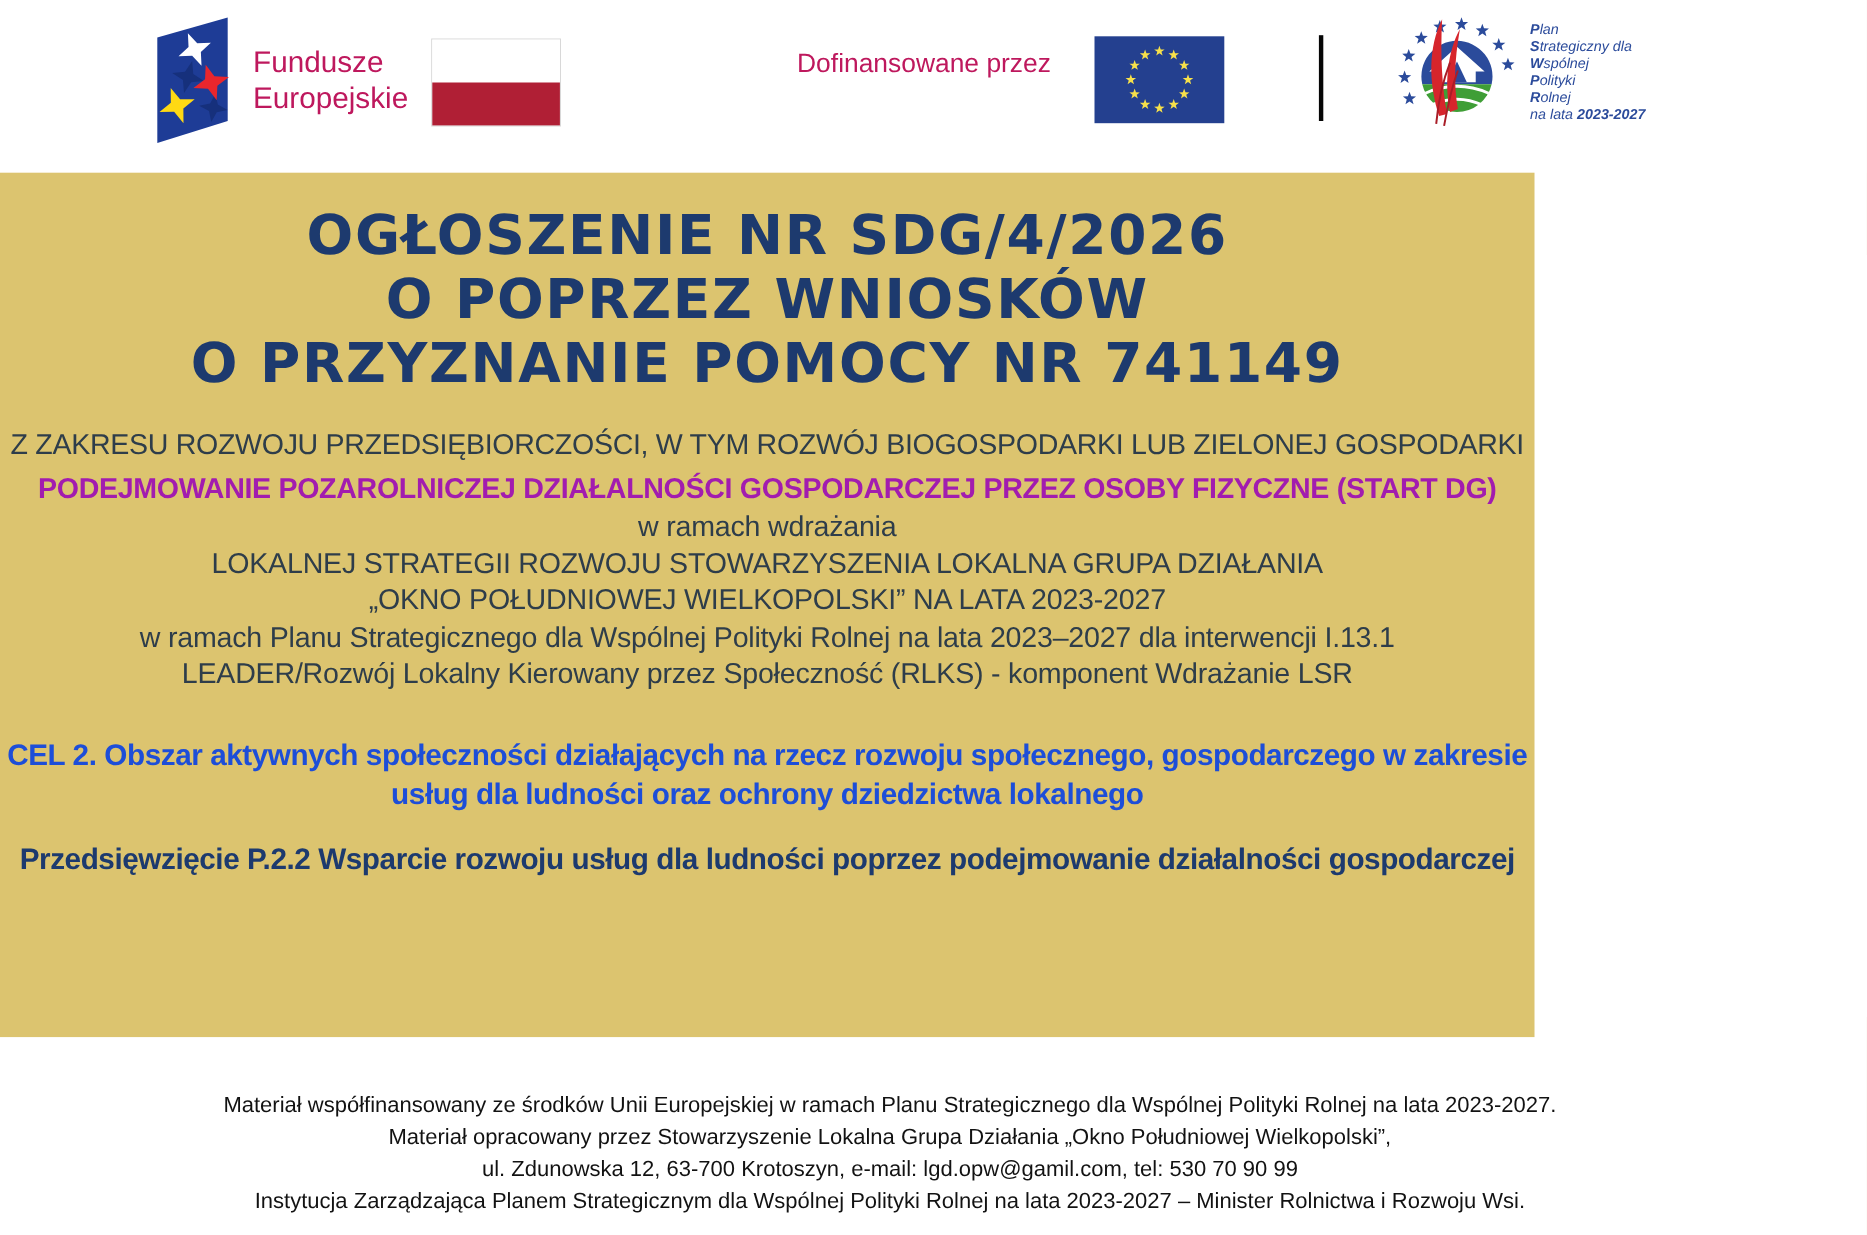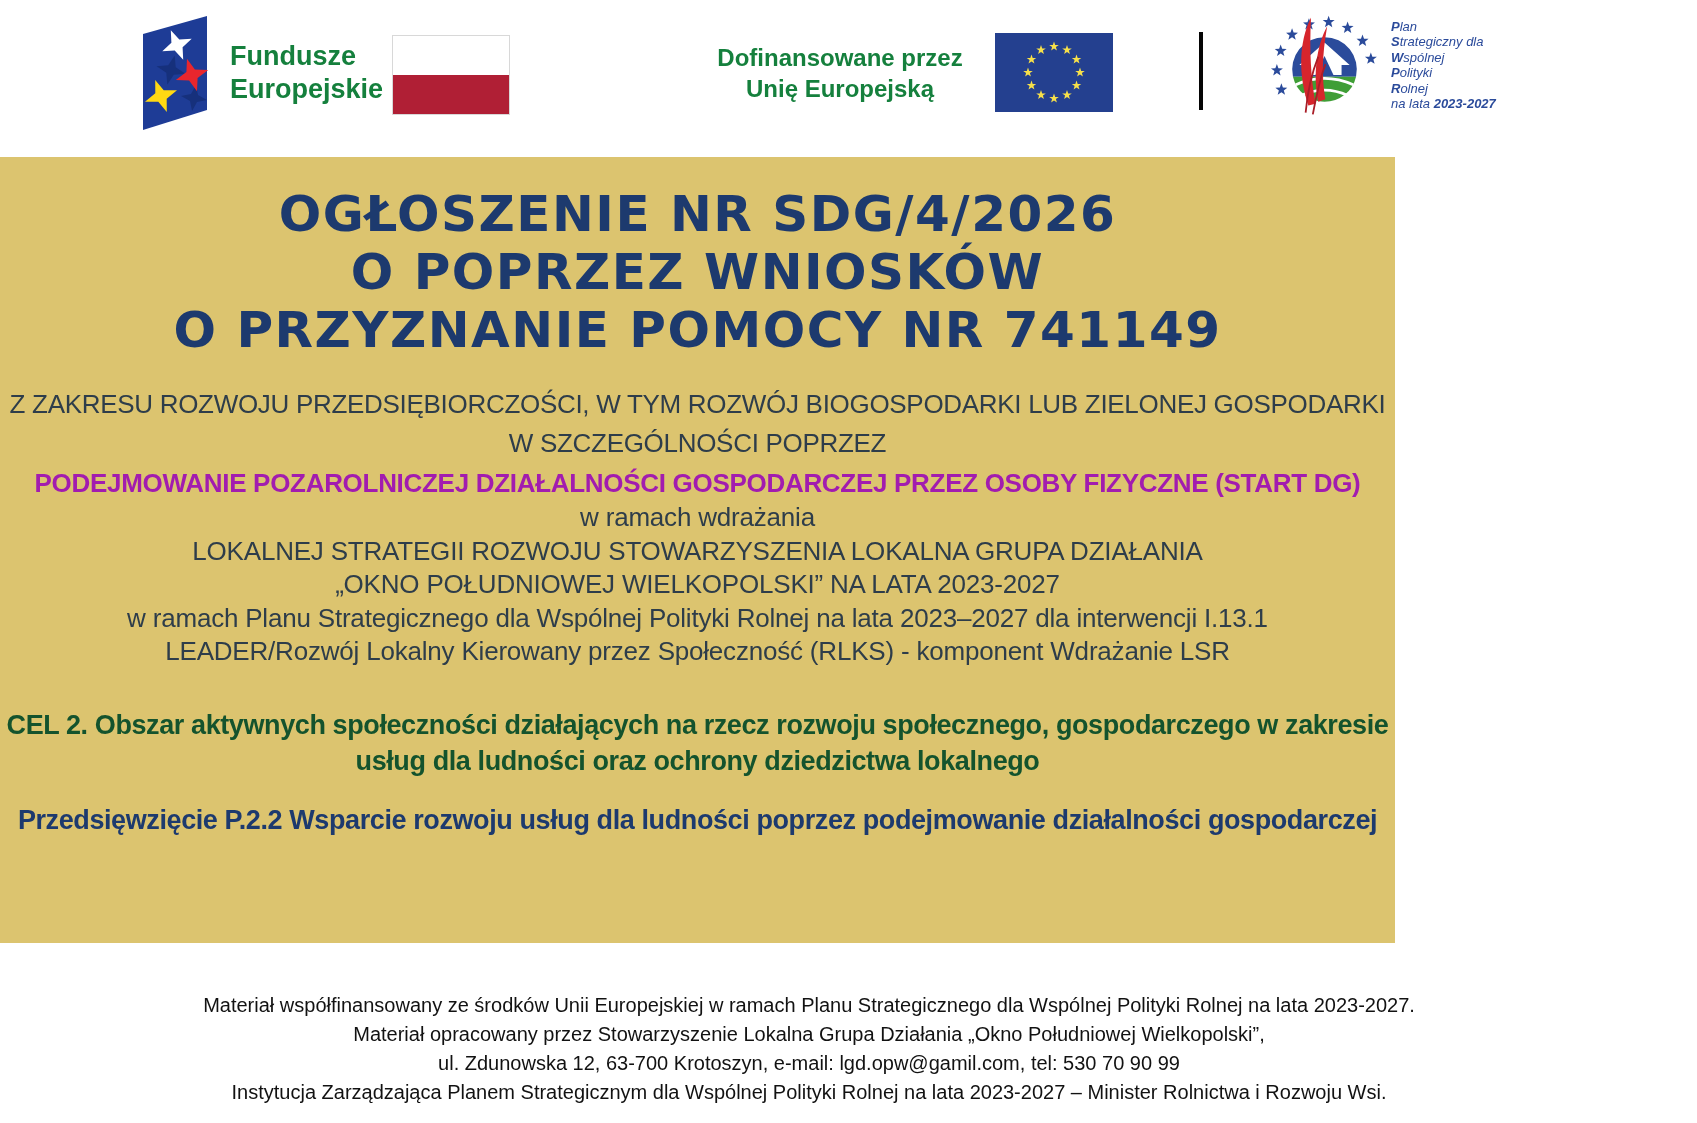--- a/index.html
+++ b/index.html
@@ -2,36 +2,36 @@
 <html><head>
 <meta charset="utf-8">
 <style>
   * { margin:0; padding:0; box-sizing:border-box; }
   html,body { width:1697px; height:1123px; background:#fff; font-family:"Liberation Sans",sans-serif; overflow:hidden; }
   .stage { position:relative; width:1697px; height:1123px; background:#fff; }
 
   
   .header { position:absolute; top:0; left:0; width:1697px; height:157px; background:#fff; }
   .hdr-abs { position:absolute; }
-  .logo-text { color:#15803d; font-weight:700; font-size:27px; line-height:33px; }
+  .logo-text { color:#be185d; font-weight:400; font-size:27px; line-height:33px; }
   .eu-text { text-align:center; font-size:24px; line-height:31px; }
   .divider { position:absolute; left:1199px; top:32px; width:4px; height:78px; background:#050505; }
   .pswpr-text { color:#2b4b9b; font-size:13px; line-height:15.5px; font-weight:400;font-style:italic; }
   .pswpr-text b { font-weight:700; }
   .pl-flag { width:118px; height:80px; border:1px solid #d8d8d8; }
   .pl-flag .w { width:100%; height:50%; background:#fff; }
   .pl-flag .r { width:100%; height:50%; background:#b01f35; }
 
   
   .band { position:absolute; top:157px; left:0; width:1395px; height:786px; background:#dcc46f; text-align:center; color:#2e3d4a; }
   .title { margin-top:28px; color:#1d3a6e; font-weight:800; font-size:50px; line-height:58px; letter-spacing:1.5px; font-family:"DejaVu Sans","Liberation Sans",sans-serif; }
   .scope { margin-top:26px; font-size:26px; line-height:39px; letter-spacing:-0.3px; }
   .measure { margin-top:2px; font-size:26px; line-height:36px; font-weight:700; color:#a21caf; letter-spacing:-0.3px; }
   .mid { font-size:26px; line-height:33.5px; letter-spacing:-0.2px; }
-  .goal { margin:38px auto 0 auto; max-width:1500px; font-size:27px; line-height:36px; font-weight:700; color:#14532d; letter-spacing:-0.4px; }
+  .goal { margin:38px auto 0 auto; max-width:1500px; font-size:27px; line-height:36px; font-weight:700; color:#1d4ed8; letter-spacing:-0.4px; }
   .project { margin-top:24px; font-size:27px; line-height:34px; font-weight:700; color:#1d3a6e; letter-spacing:-0.4px; }
 
   
   .footer { position:absolute; top:943px; left:0; width:1618px; height:180px; background:#fff; text-align:center; color:#121212; padding-top:48px; }
   .footer div { font-size:20px; line-height:29px; }
 
   svg { overflow:visible; display:block; }
 </style>
 </head>
 <body>
@@ -57,21 +57,20 @@
       <div>Europejskie</div>
     </div>
 
     <div class="hdr-abs pl-flag" style="left:392px; top:35px;">
       <div class="w"></div>
         <div class="r"></div>
     </div>
 
     <div class="hdr-abs logo-text eu-text" style="left:700px; top:42px; width:280px;">
       <div>Dofinansowane przez</div>
-      <div>Unię Europejską</div>
     </div>
     <div class="hdr-abs" style="left:995px; top:33px;">
       <svg viewBox="0 0 118 79" width="118" height="79">
         <rect x="0" y="0" width="118" height="79" fill="#24408f"></rect>
         <g id="eu-stars">
             <polygon points="59.0,8.5 60.2,11.9 63.8,12.0 60.9,14.1 61.9,17.5 59.0,15.5 56.1,17.5 57.1,14.1 54.2,12.0 57.8,11.9" fill="#f7e04a"></polygon>
             <polygon points="72.0,12.0 73.2,15.4 76.8,15.4 73.9,17.6 74.9,21.0 72.0,19.0 69.1,21.0 70.1,17.6 67.2,15.4 70.8,15.4" fill="#f7e04a"></polygon>
             <polygon points="81.5,21.5 82.7,24.9 86.3,25.0 83.4,27.1 84.5,30.5 81.5,28.5 78.6,30.5 79.6,27.1 76.8,25.0 80.3,24.9" fill="#f7e04a"></polygon>
             <polygon points="85.0,34.5 86.2,37.9 89.8,38.0 86.9,40.1 87.9,43.5 85.0,41.5 82.1,43.5 83.1,40.1 80.2,38.0 83.8,37.9" fill="#f7e04a"></polygon>
             <polygon points="81.5,47.5 82.7,50.9 86.3,51.0 83.4,53.1 84.5,56.5 81.5,54.5 78.6,56.5 79.6,53.1 76.8,51.0 80.3,50.9" fill="#f7e04a"></polygon>
@@ -125,21 +124,20 @@
 
   <div class="band">
     <div class="title">
       <div>OGŁOSZENIE NR SDG/4/2026</div>
       <div>O POPRZEZ WNIOSKÓW</div>
       <div>O PRZYZNANIE POMOCY NR 741149</div>
     </div>
 
     <div class="scope">
       <div>Z ZAKRESU ROZWOJU PRZEDSIĘBIORCZOŚCI, W TYM ROZWÓJ BIOGOSPODARKI LUB ZIELONEJ GOSPODARKI</div>
-      <div>W SZCZEGÓLNOŚCI POPRZEZ</div>
     </div>
 
     <div class="measure">PODEJMOWANIE POZAROLNICZEJ DZIAŁALNOŚCI GOSPODARCZEJ PRZEZ OSOBY FIZYCZNE (START DG)</div>
 
     <div class="mid">
       <div>w ramach wdrażania</div>
       <div>LOKALNEJ STRATEGII ROZWOJU STOWARZYSZENIA LOKALNA GRUPA DZIAŁANIA</div>
       <div>„OKNO POŁUDNIOWEJ WIELKOPOLSKI” NA LATA 2023-2027</div>
       <div>w ramach Planu Strategicznego dla Wspólnej Polityki Rolnej na lata 2023–2027 dla interwencji I.13.1</div>
       <div>LEADER/Rozwój Lokalny Kierowany przez Społeczność (RLKS) - komponent Wdrażanie LSR</div>

